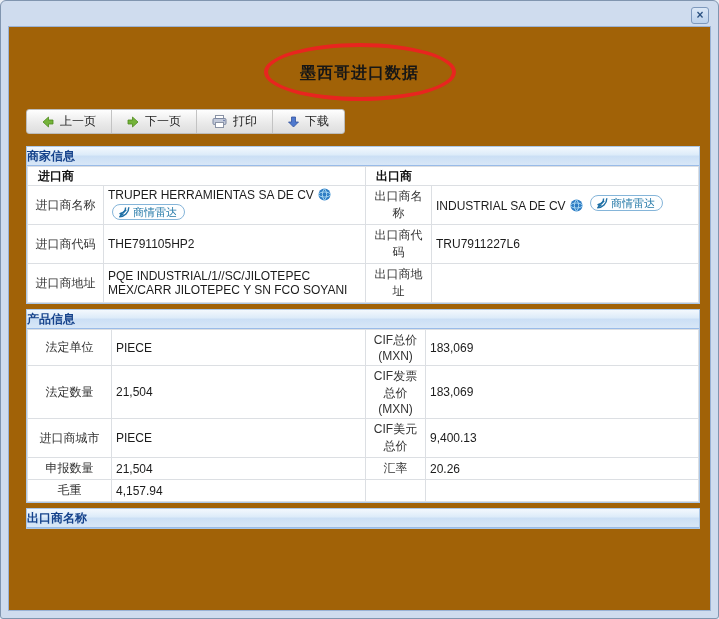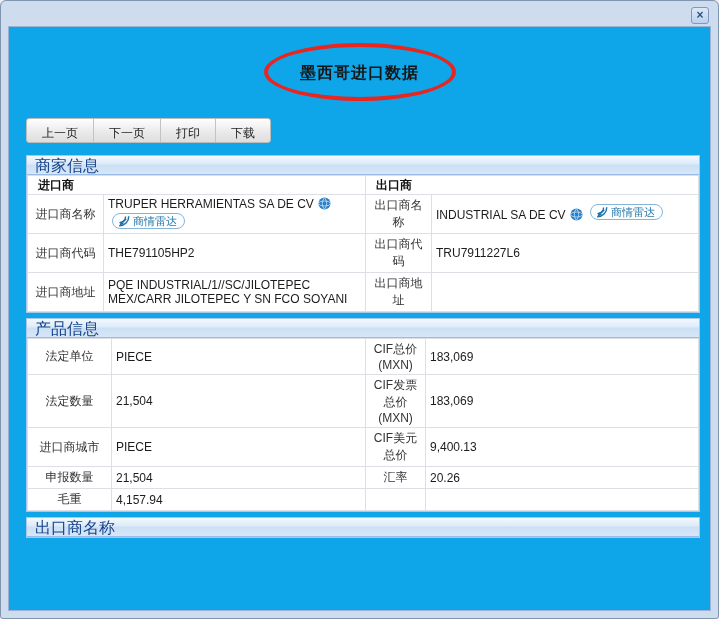--- a/index.html
+++ b/index.html
@@ -21,21 +21,21 @@
   .close-btn {
     position:absolute; top:6px; right:9px;
     width:18px; height:17px;
     background:linear-gradient(#dce8f7,#bcd2ec);
     border:1px solid #7e99bd; border-radius:3px;
     color:#2c5282; font-weight:bold; font-size:12px; line-height:15px;
     text-align:center; cursor:pointer;
   }
   .panel {
     position:absolute; left:7px; right:7px; top:25px; bottom:7px;
-    background:#0ea5e9;
+    background:#a16207;
     border:1px solid #9ab2d4;
     overflow:hidden;
   }
   
   .title-area { position:relative; height:78px; }
   .title-ellipse {
     position:absolute; left:50%; top:16px; transform:translateX(-50%);
     width:192px; height:58px;
     border:4px solid #e8251f; border-radius:50%;
   }
@@ -46,30 +46,30 @@
   }
   
   .toolbar {
     display:inline-flex; align-items:stretch;
     margin:4px 0 12px 17px; height:25px;
     background:linear-gradient(#fefefe,#e9e9e9 60%,#dedede);
     border:1px solid #bcbcbc; border-radius:3px;
   }
   .tb-btn {
     display:flex; align-items:center; gap:6px;
-    padding:0 15px; font-size:12px; color:#222; cursor:pointer; white-space:nowrap;flex-direction:column;
+    padding:0 15px; font-size:12px; color:#222; cursor:pointer; white-space:nowrap;
   }
   .tb-sep { width:1px; background:#c3c3c3; }
   .tb-btn svg { display:block; }
   
   .sections { margin:0 17px; width:674px; }
   .section { border:1px solid #abc7e7; margin-bottom:5px; background:#fff; }
   .section-header {
-    height:19px; line-height:19px; padding-left:8px;
-    font-size:16px; font-weight:normal; color:#15428b;
+    height:19px; line-height:19px; 
+    font-size:12px; font-weight:bold; color:#15428b;
     background:linear-gradient(#f3f8fd 0%, #dcebf9 45%, #cbdff5 50%, #d8e7f7 100%);
     border-bottom:1px solid #99bbe8;
   }
   table.grid {
     width:100%; border-collapse:collapse; table-layout:fixed;
     font-size:12px; color:#1c1c1c;
   }
   table.grid td {
     border:1px solid #dcdfe3; padding:2px 4px;
     overflow:hidden; word-wrap:break-word; vertical-align:middle;

